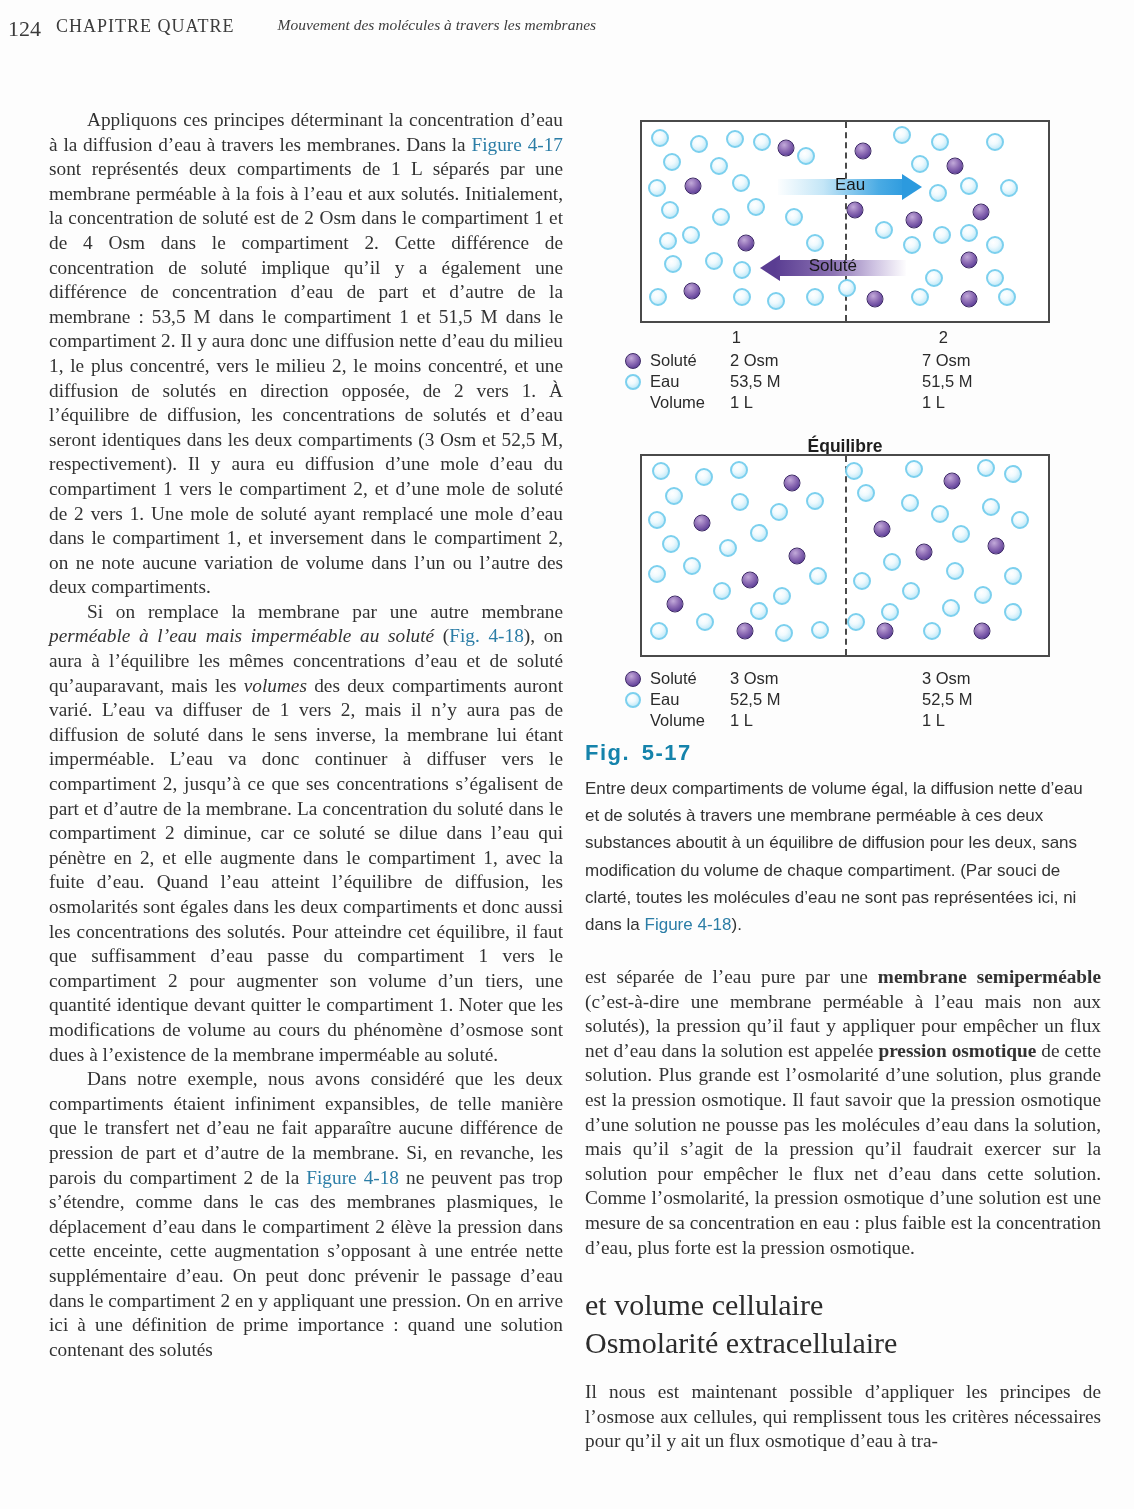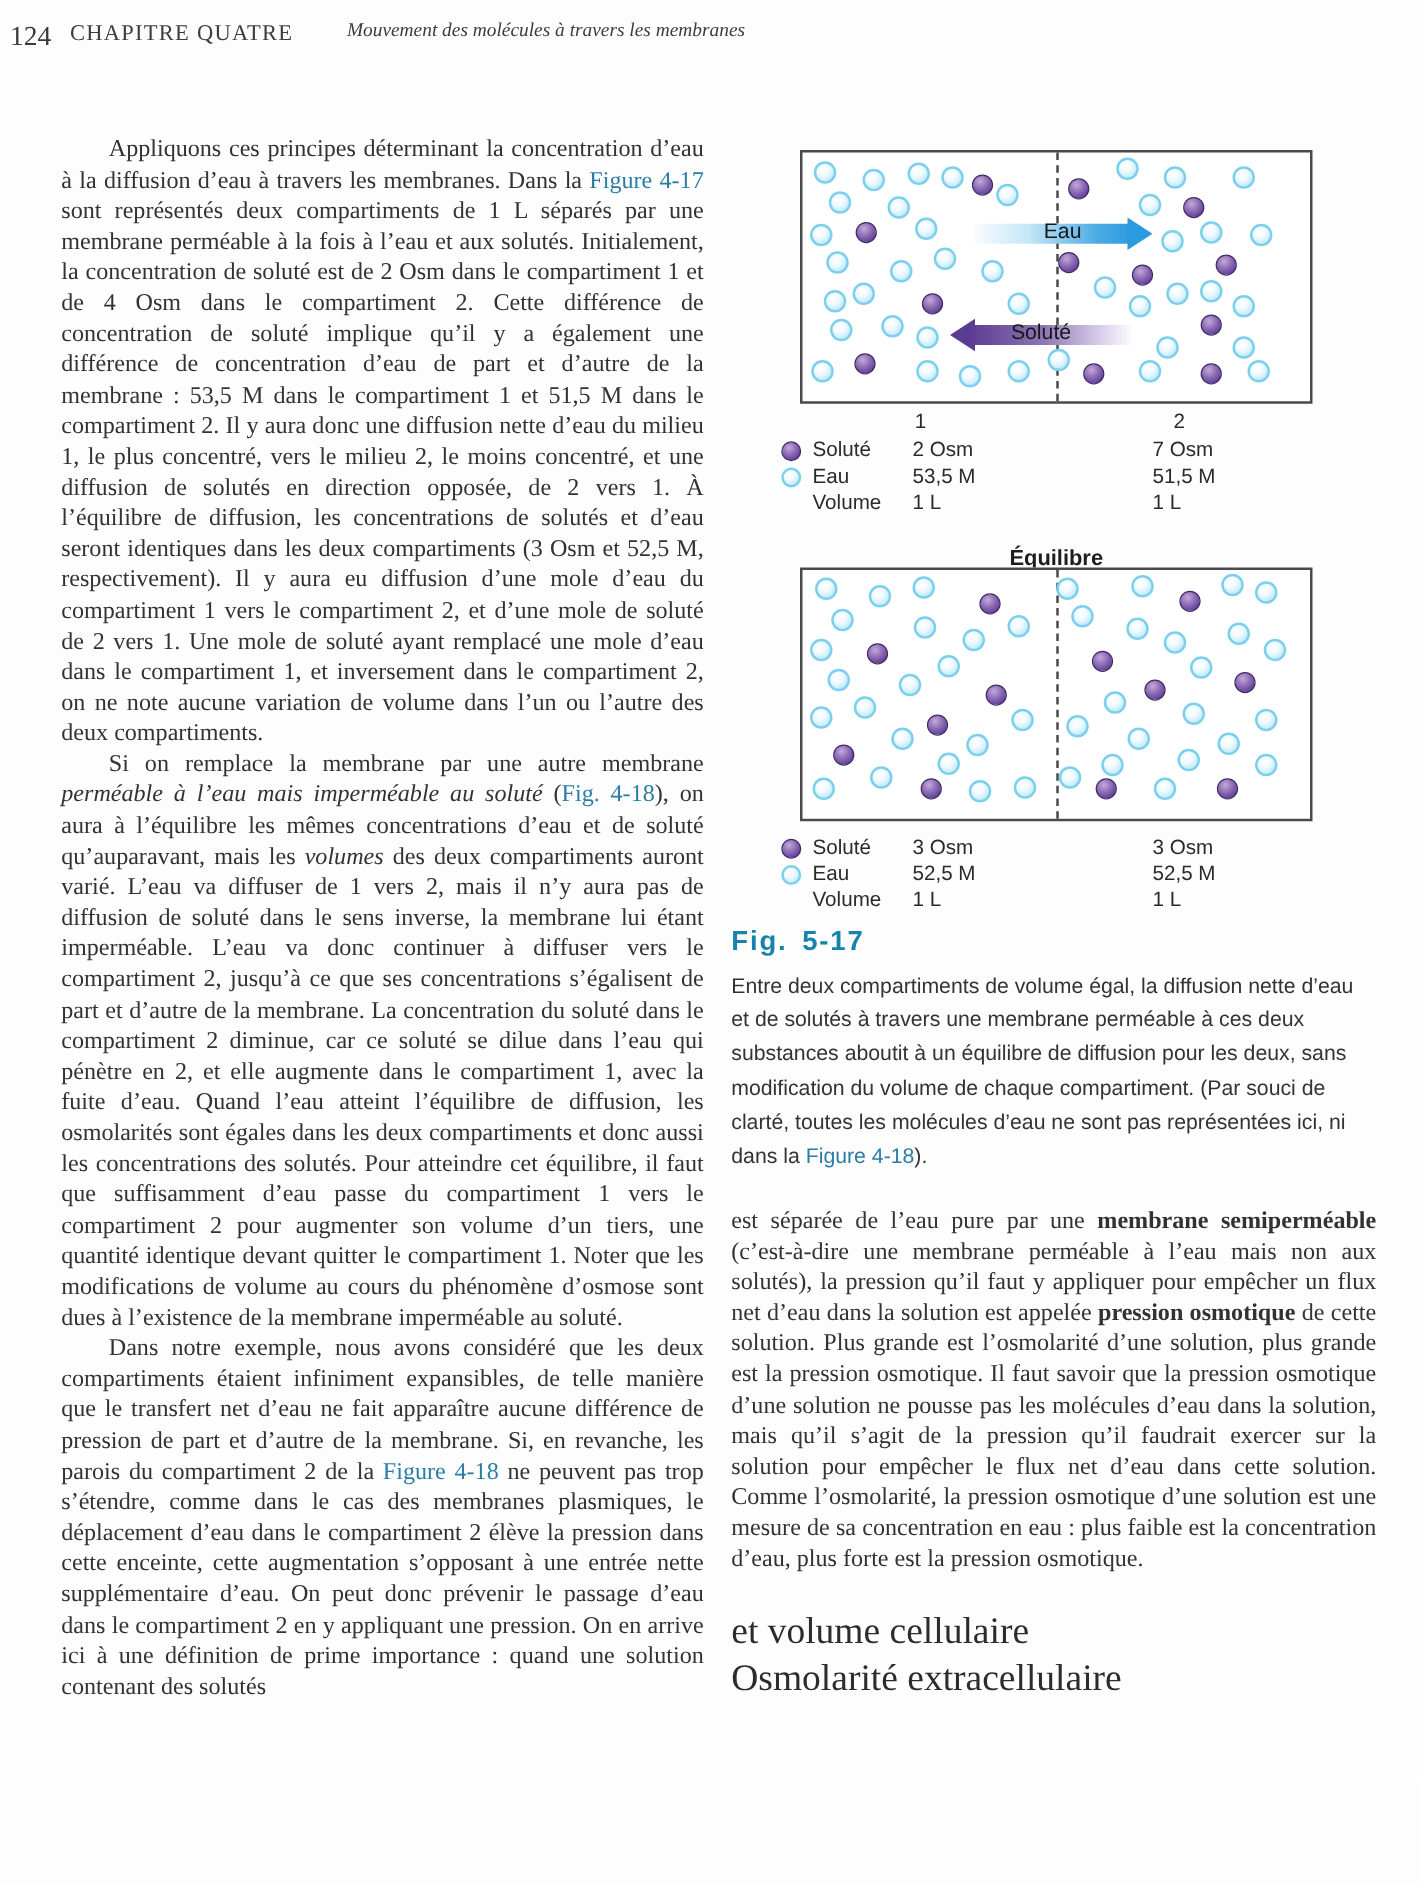--- a/index.html
+++ b/index.html
@@ -299,15 +299,16 @@
 
     </div>
 
     <p class="body-p"><span class="seg-p">est séparée de l’eau pure par une </span><span class="seg-b">membrane semiperméable</span><span class="seg-p"> (c’est-à-dire une membrane perméable à l’eau mais non aux solutés), la pression qu’il faut y appliquer pour empêcher un flux net d’eau dans la solution est appelée </span><span class="seg-b">pression osmotique</span><span class="seg-p"> de cette solution. Plus grande est l’osmolarité d’une solution, plus grande est la pression osmotique. Il faut savoir que la pression osmotique d’une solution ne pousse pas les molécules d’eau dans la solution, mais qu’il s’agit de la pression qu’il faudrait exercer sur la solution pour empêcher le flux net d’eau dans cette solution. Comme l’osmolarité, la pression osmotique d’une solution est une mesure de sa concentration en eau : plus faible est la concentration d’eau, plus forte est la pression osmotique.</span></p>
 
     <h2 class="section-heading">
       <span class="hl">et volume cellulaire</span>
       <span class="hl">Osmolarité extracellulaire</span>
     </h2>
 
+    <p class="body-p"><span class="seg-p">Il nous est maintenant possible d’appliquer les principes de l’osmose aux cellules, qui remplissent tous les critères nécessaires pour qu’il y ait un flux osmotique d’eau à tra-</span></p>
 
   </div>
 </div>
 
 </body></html>

